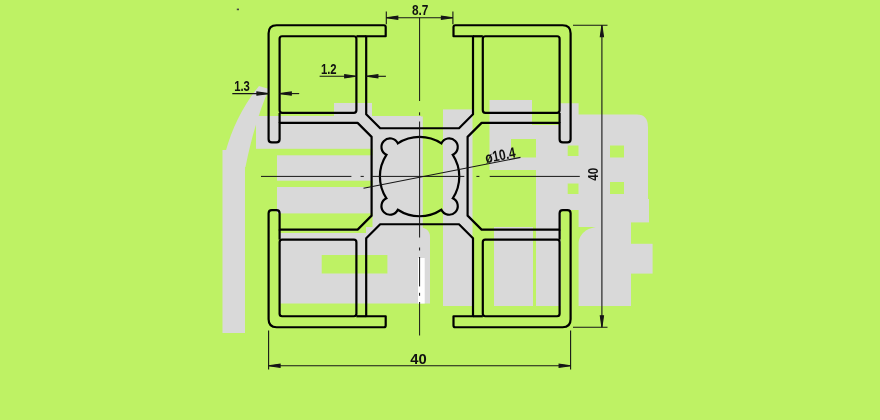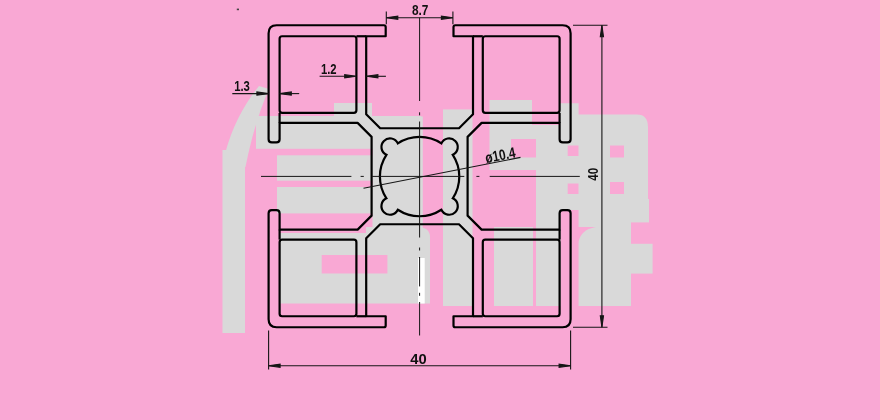--- a/index.html
+++ b/index.html
@@ -1,16 +1,16 @@
 <!DOCTYPE html>
 <html><head>
 <meta charset="utf-8">
 <style>
 html,body{margin:0;padding:0;background:#fff;}
-#page{position:relative;width:880px;height:420px;background:#f9a8d4;overflow:hidden;}
+#page{position:relative;width:880px;height:420px;background:#bef264;overflow:hidden;}
 svg{position:absolute;top:0;left:0;}
 text{font-family:"Liberation Sans",sans-serif;fill:#111;-webkit-font-smoothing:antialiased;}
 </style>
 </head>
 <body>
 <div id="page">
 <svg width="880" height="420" viewBox="0 0 880 420">
 
 <g fill="#d9d9d9">
 

